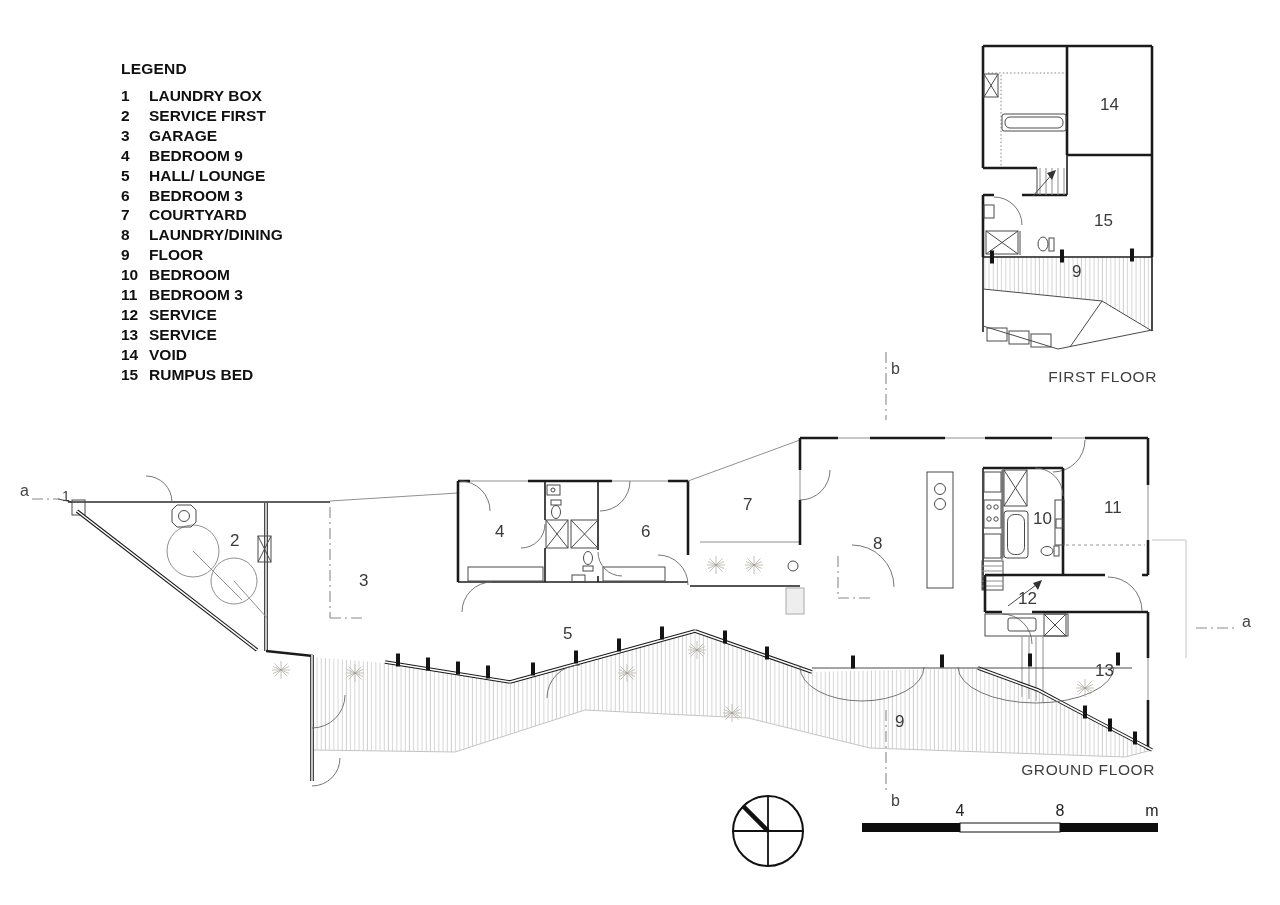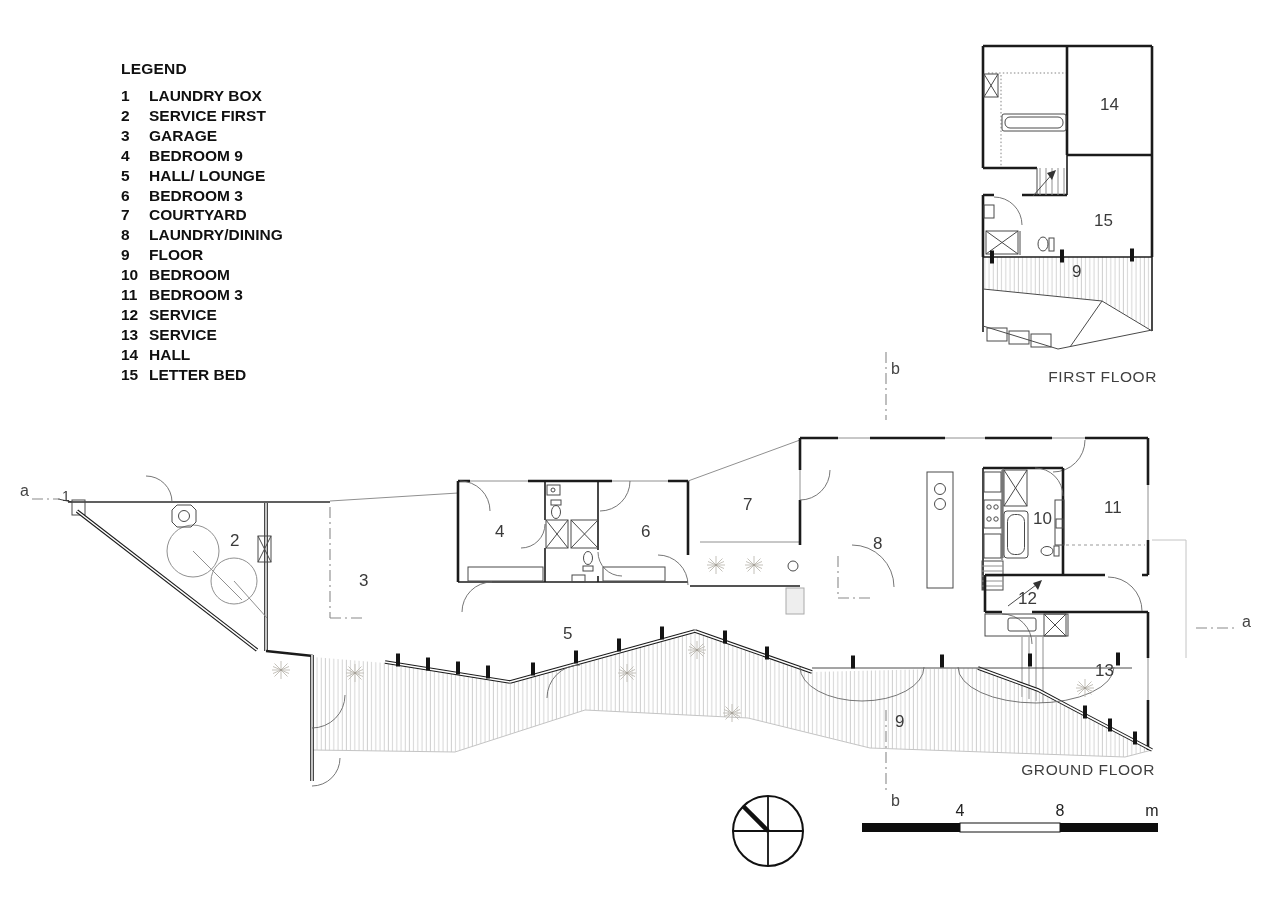--- a/index.html
+++ b/index.html
@@ -85,25 +85,25 @@
     <div class="legend-row">
         <span class="num">12</span>
         <span>SERVICE</span>
       </div>
     <div class="legend-row">
         <span class="num">13</span>
         <span>SERVICE</span>
       </div>
     <div class="legend-row">
         <span class="num">14</span>
-        <span>HALL</span>
+        <span>VOID</span>
       </div>
     <div class="legend-row">
         <span class="num">15</span>
-        <span>LETTER BED</span>
+        <span>RUMPUS BED</span>
       </div>
   </div>
 
   <svg width="1280" height="905" viewBox="0 0 1280 905">
     <defs>
       <pattern id="hv" width="4.2" height="8" patternUnits="userSpaceOnUse">
         <line x1="2" y1="0" x2="2" y2="8" stroke="#c6c6c6" stroke-width="0.8"></line>
       </pattern>
       <g id="plant" stroke="#bdbab2" stroke-width="0.9">
         <line x1="-9" y1="0" x2="9" y2="0"></line>

